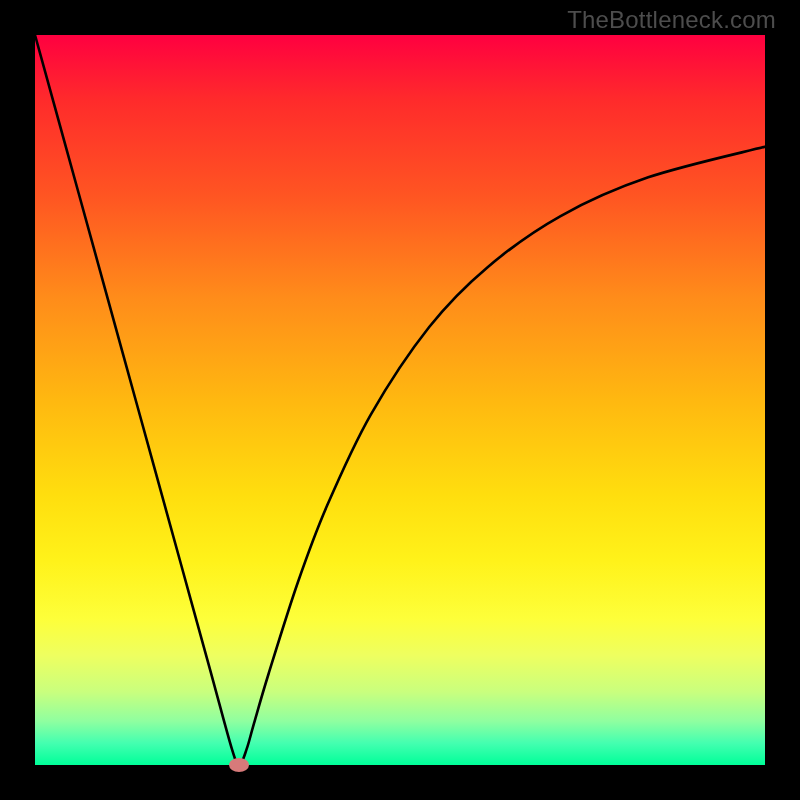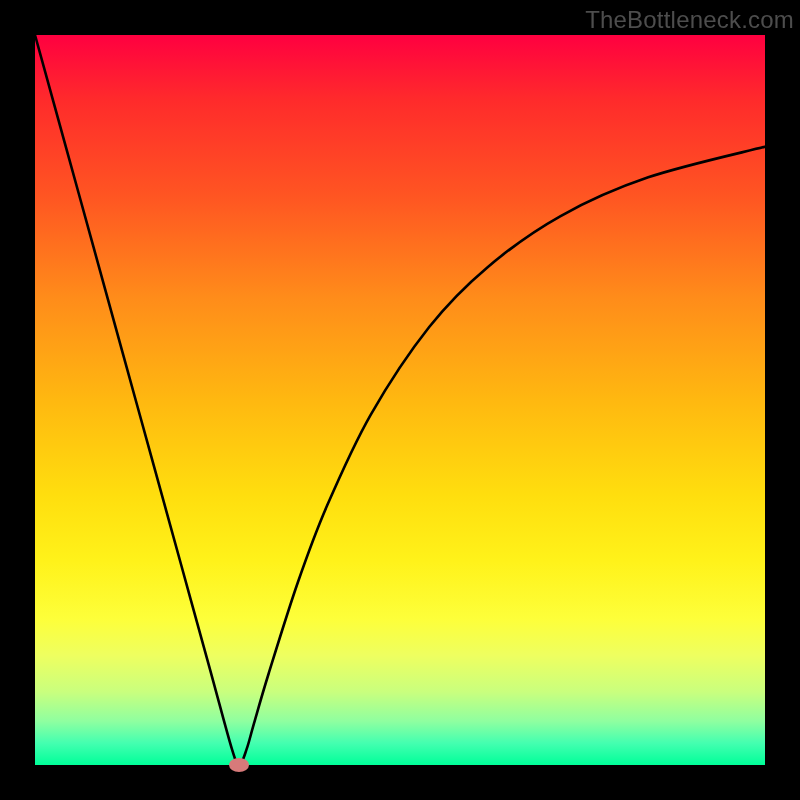--- a/index.html
+++ b/index.html
@@ -35,21 +35,21 @@
       #eeff60 85%,
       #c9ff7e 90%,
       #8fffa0 94%,
       #44ffb0 97%,
       #00ff99 100%
     );
   }
   .watermark {
     position: absolute;
     top: 6px;
-    right: 6px;
+    right: 24px;
     color: #4d4d4d;
     font-size: 24px;
     font-weight: 500;
     letter-spacing: 0.2px;
     user-select: none;
   }
   svg.curve {
     position: absolute;
     left: 0;
     top: 0;

